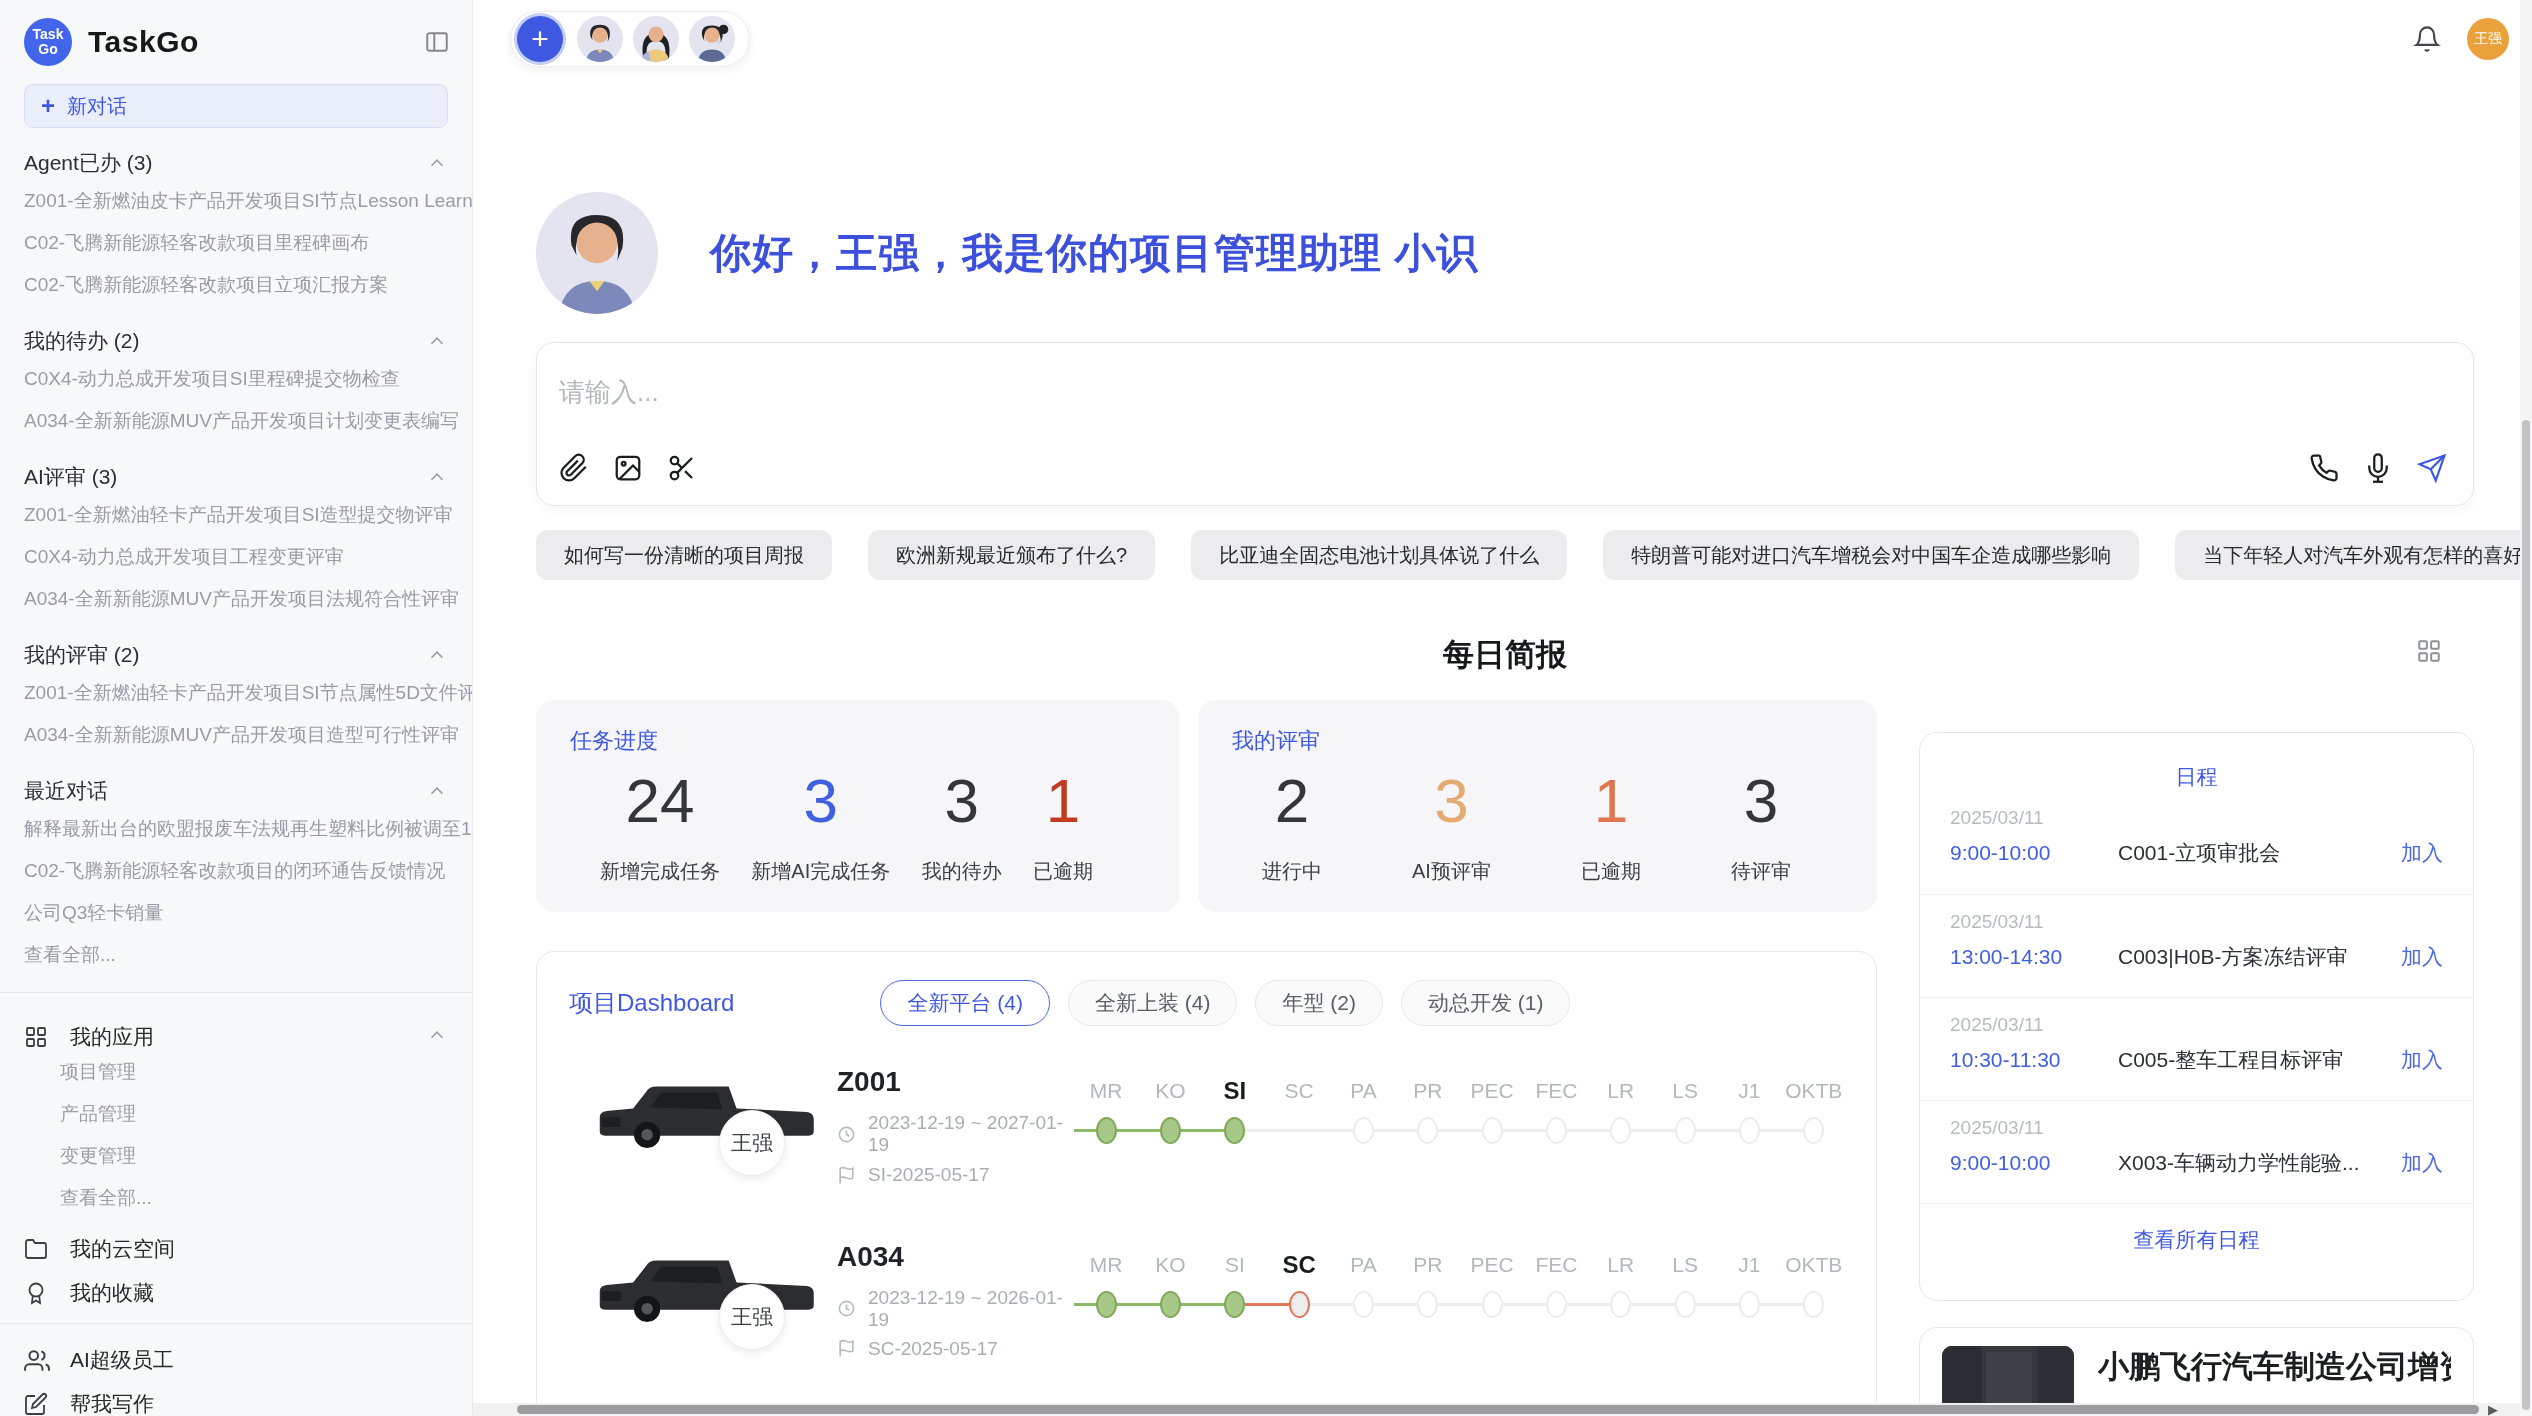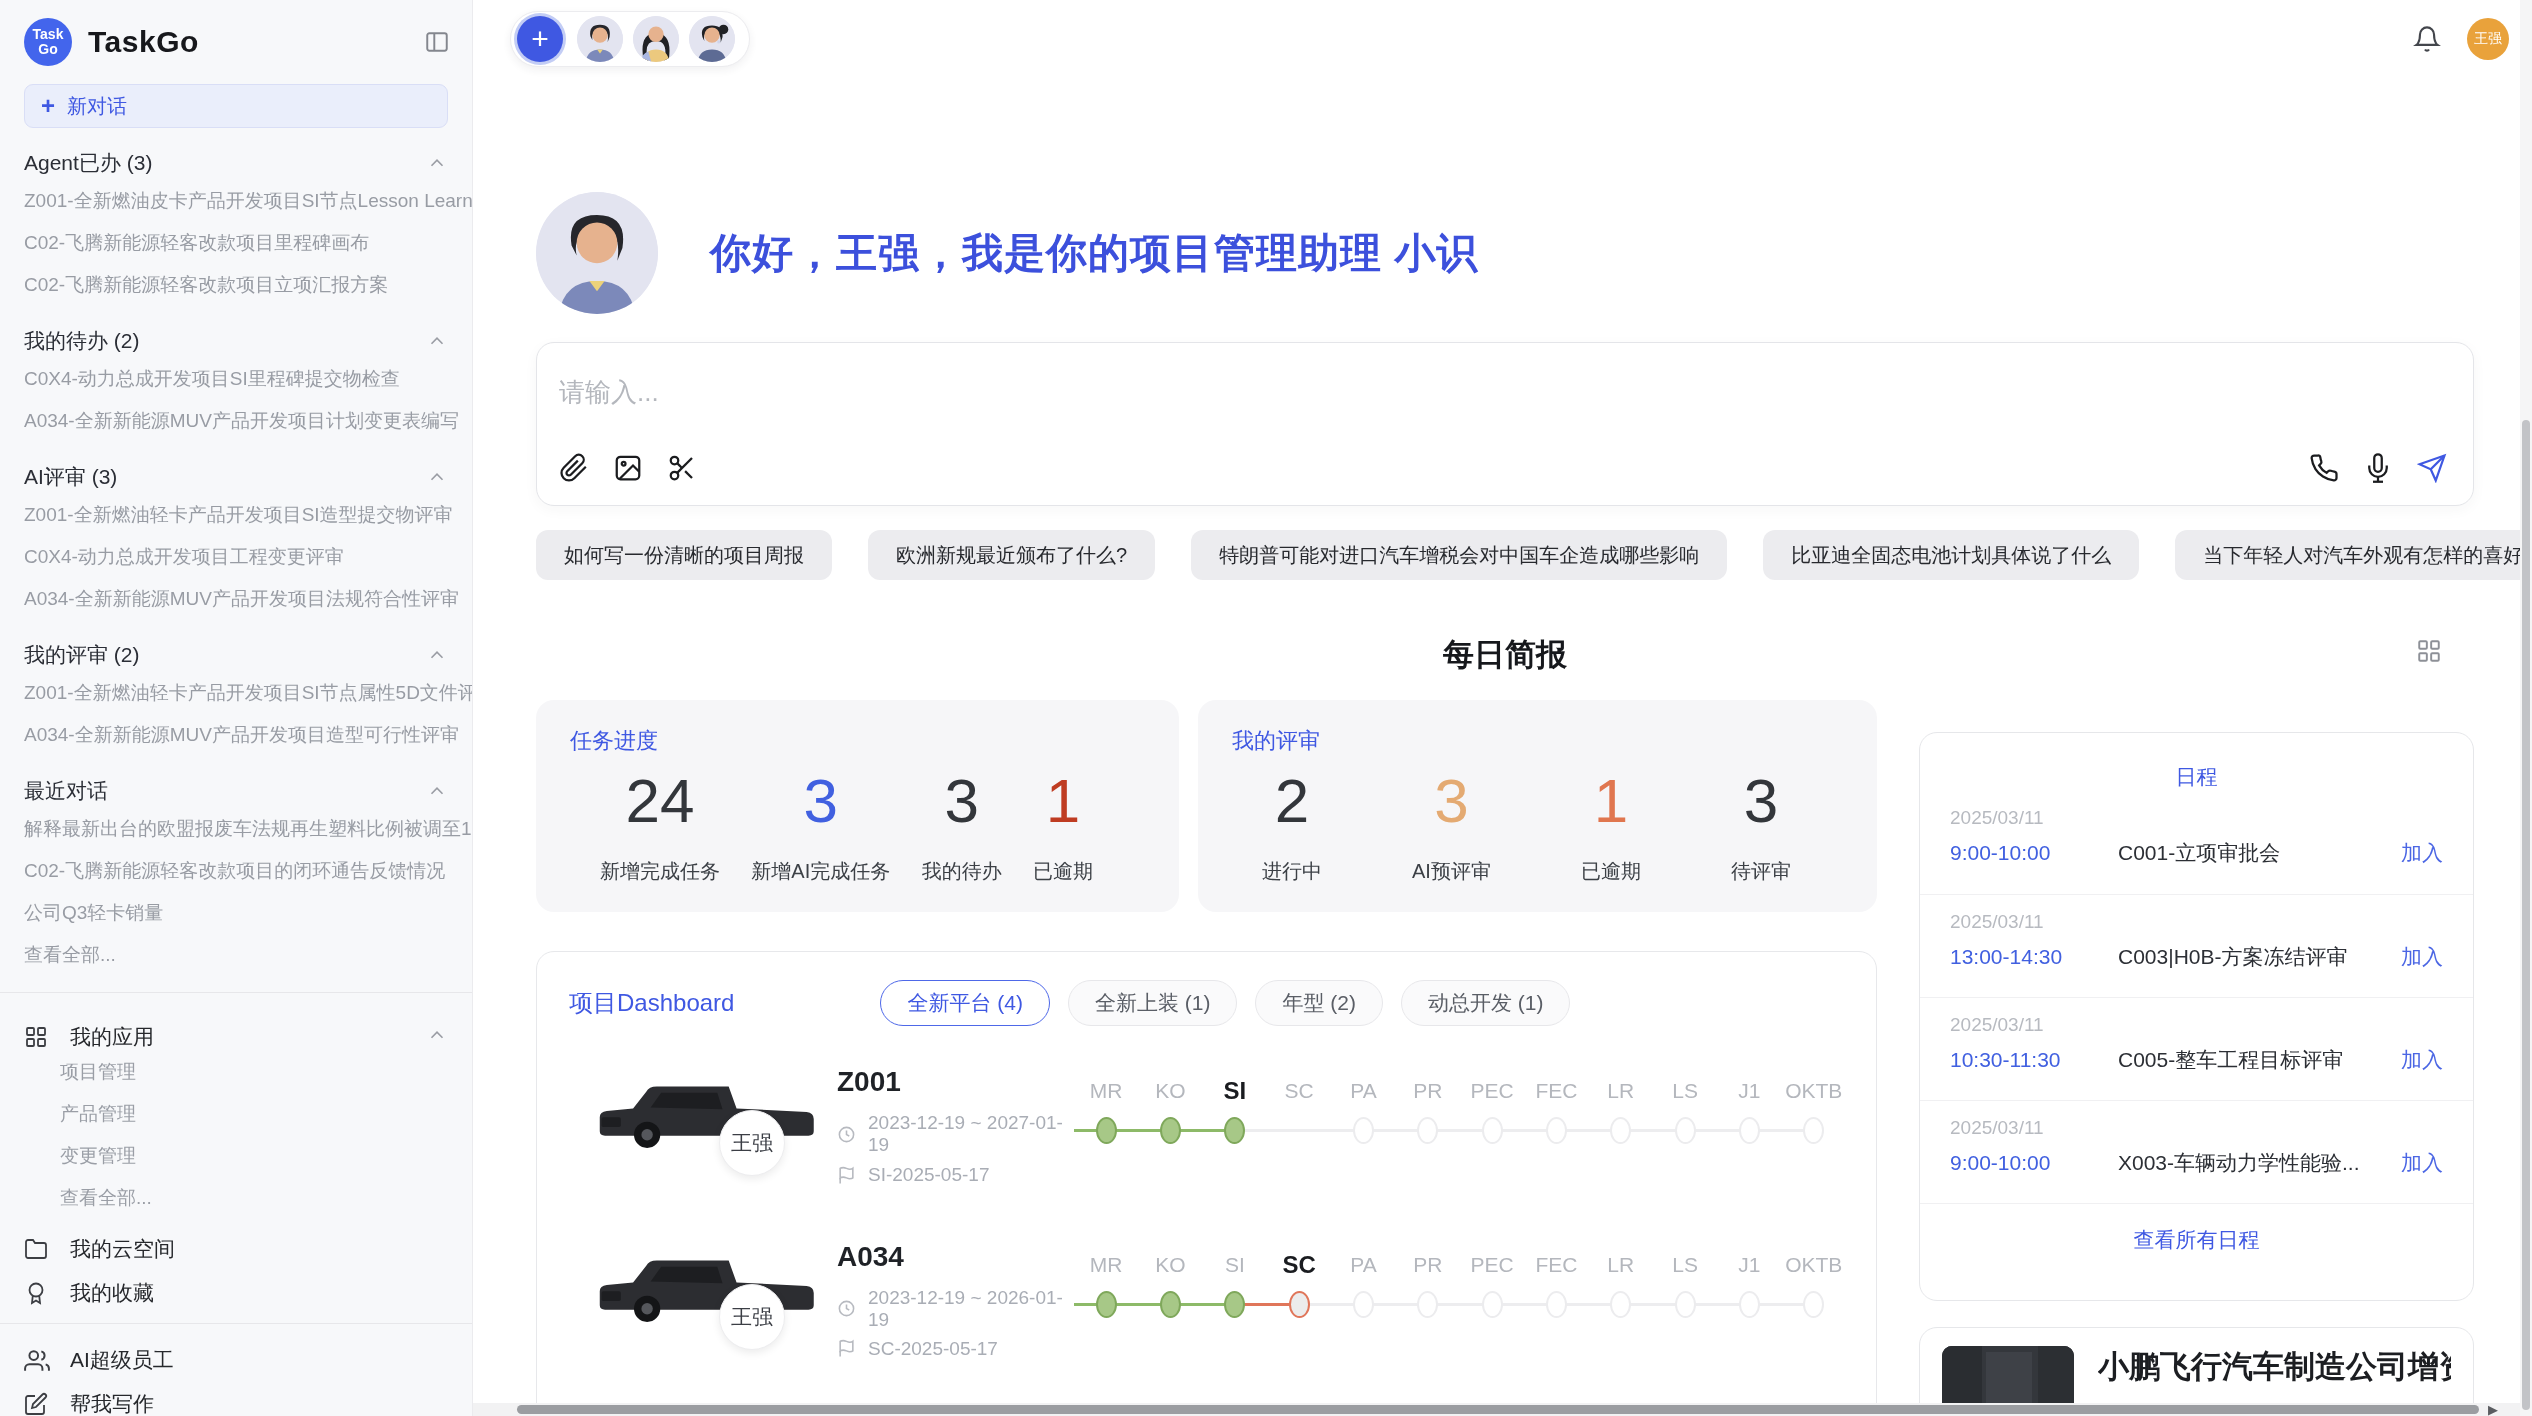--- a/index.html
+++ b/index.html
@@ -399,22 +399,22 @@
                 <line x1="22" y1="2" x2="11" y2="13"></line>
                 <polygon points="22 2 15 22 11 13 2 9 22 2"></polygon>
               </svg>
           </span>
         </div>
       </div>
 
       <div class="chips" id="chips">
           <div class="chip">如何写一份清晰的项目周报</div>
           <div class="chip">欧洲新规最近颁布了什么?</div>
+          <div class="chip">比亚迪全固态电池计划具体说了什么</div>
           <div class="chip">特朗普可能对进口汽车增税会对中国车企造成哪些影响</div>
-          <div class="chip">比亚迪全固态电池计划具体说了什么</div>
           <div class="chip">当下年轻人对汽车外观有怎样的喜好趋势</div>
         </div>
 
       <div class="brief-h">
         <div class="brief-title">每日简报</div>
         <span class="brief-grid">
           <svg width="26" height="26" viewBox="0 0 24 24" fill="none" stroke="currentColor" stroke-width="1.8">
               <rect x="3" y="3" width="7" height="7" rx="1"></rect>
               <rect x="14" y="3" width="7" height="7" rx="1"></rect>
               <rect x="14" y="14" width="7" height="7" rx="1"></rect>
@@ -468,21 +468,21 @@
                   </div>
                 </div>
               </div>
             </div>
 
           <div class="dash-card">
             <div class="dash-h">
               <div class="dash-title">项目Dashboard</div>
               <div class="tabs" id="dash-tabs">
                   <div class="tab active">全新平台 (4)</div>
-                  <div class="tab">全新上装 (1)</div>
+                  <div class="tab">全新上装 (4)</div>
                   <div class="tab">年型 (2)</div>
                   <div class="tab">动总开发 (1)</div>
                 </div>
             </div>
             <div id="proj-rows">
                 <div class="proj-row">
                   <div class="truck-wrap">
                     <svg class="truck" viewBox="0 0 260 92">
                       <path d="M10 68 V52 q0-6 8-7 l30-3 15-19 q3-6 12-6 h82 l9 25 80 4 q8 1 8 8 v14 q0 5-6 5 H16 q-6 0-6-5 z" fill="#2c2d31"></path>
                       <path d="M68 41 l12-17 h64 l6 19 z" fill="#1d1e21"></path>

